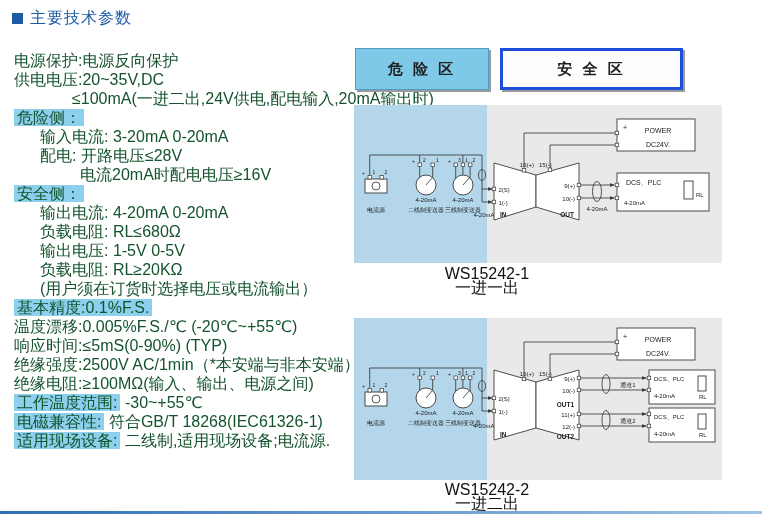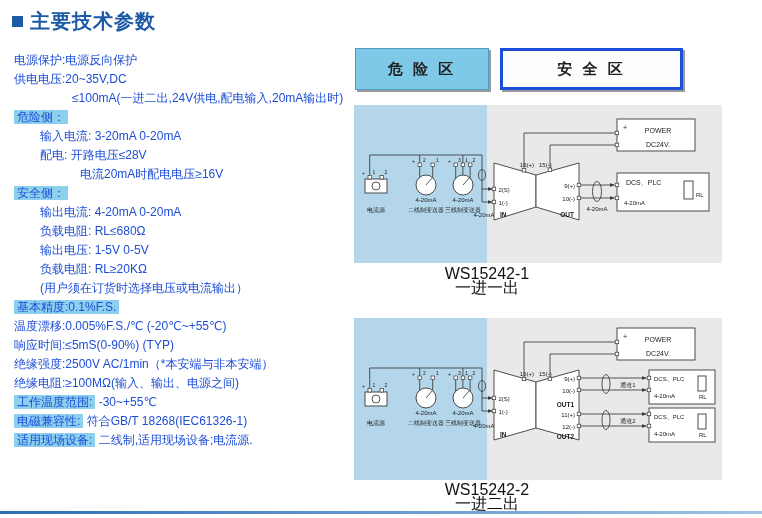--- a/index.html
+++ b/index.html
@@ -1,23 +1,23 @@
 <!DOCTYPE html>
 <html><head>
 <meta charset="utf-8">
 <style>
   *{margin:0;padding:0;box-sizing:border-box}
   body{font-family:"Liberation Sans","DejaVu Sans",sans-serif;background:#fff}
   .page{position:relative;width:762px;height:518px;background:#fff;overflow:hidden}
 
   .title-row{position:absolute;left:12px;top:8px;display:flex;align-items:center;gap:7px}
   .bullet{width:11px;height:11px;background:#1c5aa6}
-  .title{font-size:20px;font-weight:bold;color:#1c5aa6;letter-spacing:1px}
-
-  .specs{position:absolute;left:14px;top:51px;width:346px;font-size:12px;color:#1d4ed8}
+  .title{font-size:16px;font-weight:normal;color:#1c5aa6;letter-spacing:1px}
+
+  .specs{position:absolute;left:14px;top:51px;width:346px;font-size:16px;color:#14532d}
   .spec-line{height:19px;line-height:19px;white-space:nowrap}
   .ind1{padding-left:26px}
   .ind2{padding-left:66px}
   .indc{padding-left:58px}
   .hl{background:#8dd0ee;padding:0 3px}
 
   .zone{position:absolute;top:48px;height:42px;display:flex;align-items:center;justify-content:center;
         font-size:15px;font-weight:bold;letter-spacing:3px;color:#222;box-shadow:2px 2px 0 #9a9a9a}
   .zone-hazard{left:355px;width:134px;background:#7ec9e8;border:1px solid #4f9cc2}
   .zone-safe{left:500px;width:183px;background:#fdfdfd;border:3px solid #1d4ed8}

